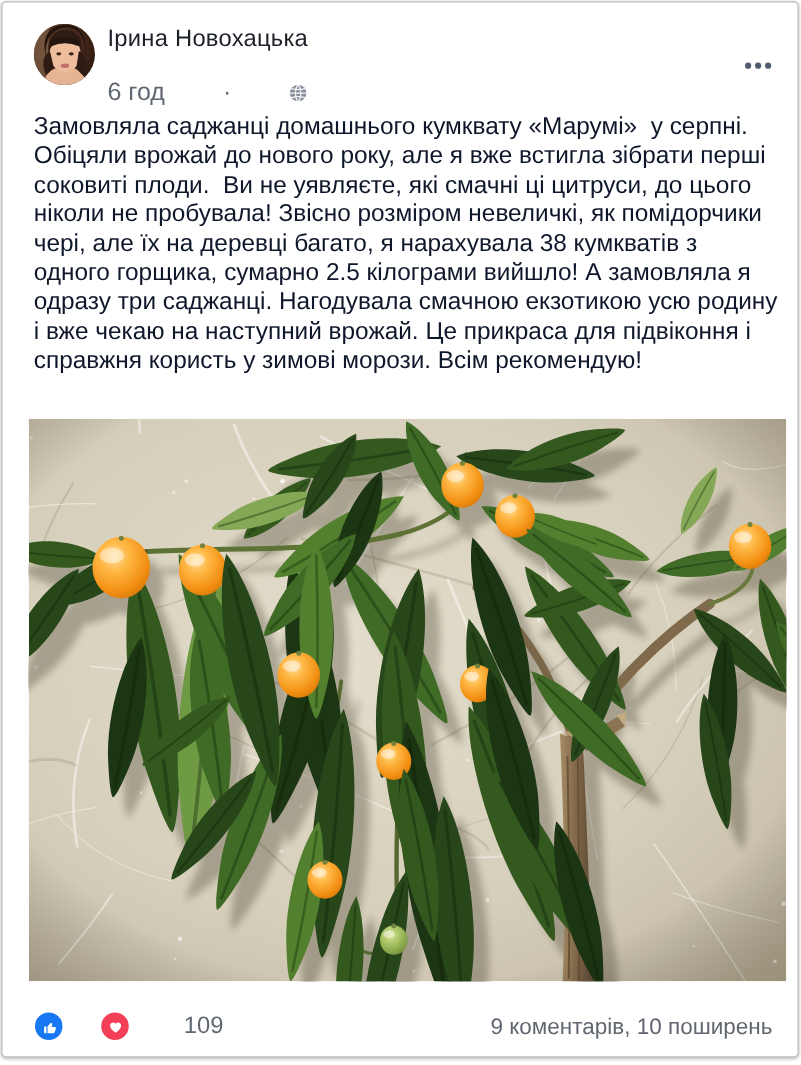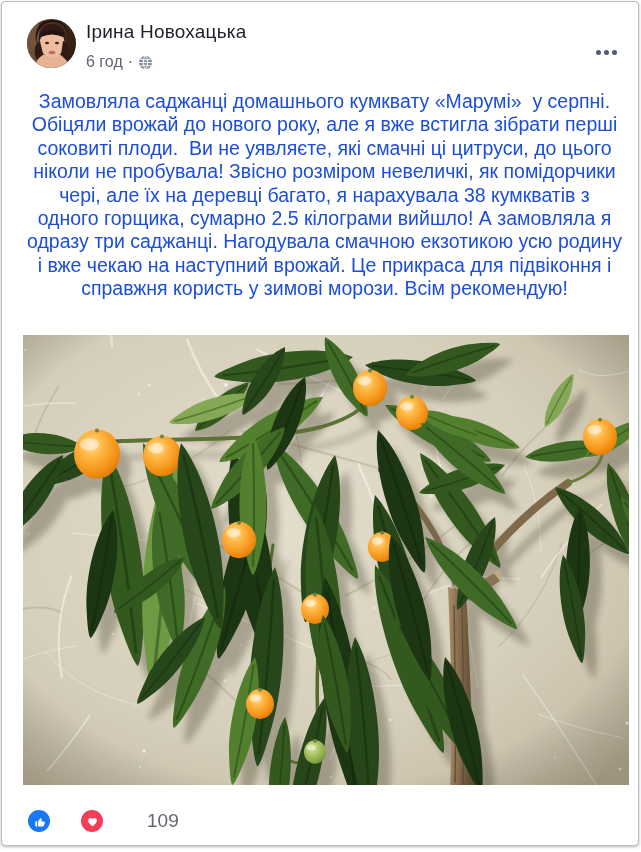--- a/index.html
+++ b/index.html
@@ -4,27 +4,27 @@
 <style>
   html,body{margin:0;padding:0;background:#fff;font-family:"Liberation Sans","DejaVu Sans",sans-serif;}
   .stage{position:relative;width:641px;height:852px;background:#fff;overflow:hidden;}
   .card{position:absolute;left:1px;top:1px;width:636px;height:843px;background:#fff;
         border:1px solid #b9bec7;border-radius:4px;box-shadow:0 1px 3px rgba(0,0,0,.28);}
   .header{position:absolute;top:17px;left:25px;right:20px;height:52px;}
   .avatar{position:absolute;left:0;top:0;width:49px;height:49px;border-radius:50%;overflow:hidden;cursor:pointer;}
   .avatar svg{display:block;}
   .hdr-text{position:absolute;left:59px;top:2px;}
   .name{font-size:19px;font-weight:400;color:#1d2129;letter-spacing:.2px;cursor:pointer;}
-  .meta{margin-top:10px;font-size:16px;color:#616770;display:flex;align-items:center;gap:5px;}
+  .meta{margin-top:20px;font-size:20px;color:#616770;display:flex;align-items:center;gap:5px;justify-content:space-between;}
   .meta .sep{color:#616770;}
   .more{position:absolute;top:22px;right:1px;width:34px;height:22px;display:flex;align-items:center;
         justify-content:flex-end;gap:3px;cursor:pointer;}
   .more i{display:block;width:5px;height:5px;border-radius:50%;background:#535d72;}
   .post-text{position:absolute;top:88px;left:25px;width:595px;font-size:19.5px;line-height:23.4px;
-             color:#1d4ed8;white-space:pre-wrap;text-align:center;}
+             color:#0f172a;white-space:pre-wrap;}
   .photo{position:absolute;top:333px;left:21px;width:606px;height:450px;cursor:pointer;}
   .photo svg{display:block;}
   .footer{position:absolute;top:802px;left:24px;right:20px;height:34px;display:flex;
           align-items:center;justify-content:space-between;}
   .reactions{display:flex;align-items:center;cursor:pointer;gap:34px;}
   .rx{width:22px;height:22px;border-radius:50%;border:2px solid #fff;display:flex;
       align-items:center;justify-content:center;box-sizing:content-box;}
   .rx.like{background:#1877f2;z-index:2;}
   .rx.love{background:#f33e58;margin-left:-7px;z-index:1;}
   .count{font-size:19px;color:#616770;margin-left:8px;}
@@ -394,16 +394,17 @@
           </svg>
         </span>
         <span class="rx love">
           <svg width="13" height="13" viewBox="0 0 16 16">
             <path fill="#fff" d="M8 13.9 C4.5 11.2 2.6 9.1 2.6 6.8 c0-1.7 1.3-3 3-3 1 0 1.9.5 2.4 1.3
                   .5-.8 1.4-1.3 2.4-1.3 1.7 0 3 1.3 3 3 0 2.3-1.9 4.4-5.4 7.1 z"></path>
           </svg>
         </span>
         <span class="count">109</span>
       </div>
+      <div class="cs">9 коментарів, 10 поширень</div>
     </div>
 
   </div>
 </div>
 
 </body></html>

